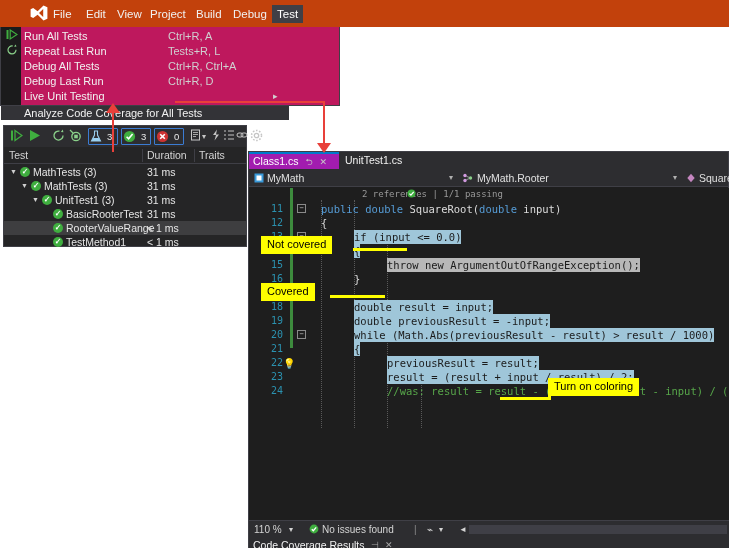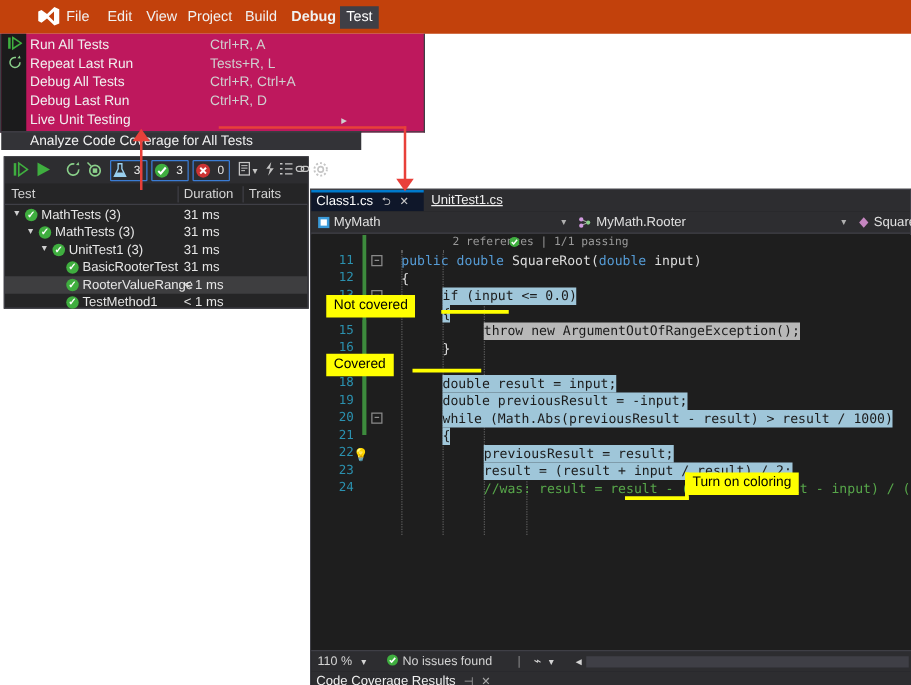--- a/index.html
+++ b/index.html
@@ -95,21 +95,21 @@
     position: absolute; left: 248px; top: 151px; width: 481px; height: 397px;
     background: #1e1e1e; border: 1px solid #3f3f46;
   }
   .tabstrip {
     position:absolute; left:0; top:0; width:100%; height:17px; background:#2d2d30;
   }
   .tab {
     position:absolute; top:0; height:17px; font-size:10.5px; line-height:17px;
     color:#f1f1f1; padding:0 4px; white-space:nowrap;
   }
-  .tab.active { background:#0f172a; border-top:2px solid #007acc; color:#fff; line-height:15px; }
+  .tab.active { background:#a21caf; border-top:2px solid #007acc; color:#fff; line-height:15px; }
   .tab .pin, .tab .cl { font-size:9px; color:#c8c8c8; margin-left:4px; }
 
   .crumbs {
     position:absolute; left:0; top:17px; width:100%; height:18px;
     background:#2d2d30; border-bottom:1px solid #3f3f46;
   }
   .crumb { position:absolute; top:0; height:18px; line-height:18px;
            font-size:10.5px; color:#e0e0e0; white-space:nowrap; }
   .cricon { position:absolute; top:4px; width:10px; height:10px; font-size:9px;
             line-height:10px; text-align:center; }
@@ -170,21 +170,21 @@
         <path d="M13.5 0.6 L17.4 2.3 L17.4 13.7 L13.5 15.4 L7.6 9.8 L3.2 13.1 L0.6 11.8 L0.6 4.2 L3.2 2.9 L7.6 6.2 Z
                  M13.2 4.1 L9.0 8.0 L13.2 11.9 Z" fill="#ffffff"></path>
       </svg>
     </div>
     <div id="menu-items">
         <div class="mi" style="left: 48px;">File</div>
         <div class="mi" style="left: 81px;">Edit</div>
         <div class="mi" style="left: 112px;">View</div>
         <div class="mi" style="left: 145px;">Project</div>
         <div class="mi" style="left: 191px;">Build</div>
-        <div class="mi" style="left: 228px; font-weight: bold;">Debug</div>
+        <div class="mi" style="left: 228px;">Debug</div>
         <div class="mi active" style="left: 272px;">Test</div>
       </div>
   </div>
 
   <div class="testmenu">
     <div class="gutter"></div>
     <div id="test-menu-rows">
         <div class="mrow" style="top: 2px;">
           <span class="ic"><svg width="12" height="12" viewBox="0 0 12 12">
               <rect x="0.5" y="1" width="2" height="9" fill="#3fae3f"></rect>
@@ -350,21 +350,21 @@
       </div>
   </div>
 
   <div class="editor">
     <div class="tabstrip">
       <div class="tab active" style="left:0; width:90px;">
         <span>Class1.cs</span>
         <span class="pin">⮌</span>
         <span class="cl">✕</span>
       </div>
-      <div class="tab" style="left:92px;text-decoration:underline;">
+      <div class="tab" style="left:92px;">
         <span>UnitTest1.cs</span>
       </div>
     </div>
 
     <div class="crumbs">
       <div class="cricon" style="left:5px;">
         <svg width="10" height="10" viewBox="0 0 10 10">
             <rect x="0.5" y="0.5" width="9" height="9" fill="#3a9ad9"></rect>
             <rect x="2.5" y="2.5" width="5" height="5" fill="#fff"></rect>
           </svg>

